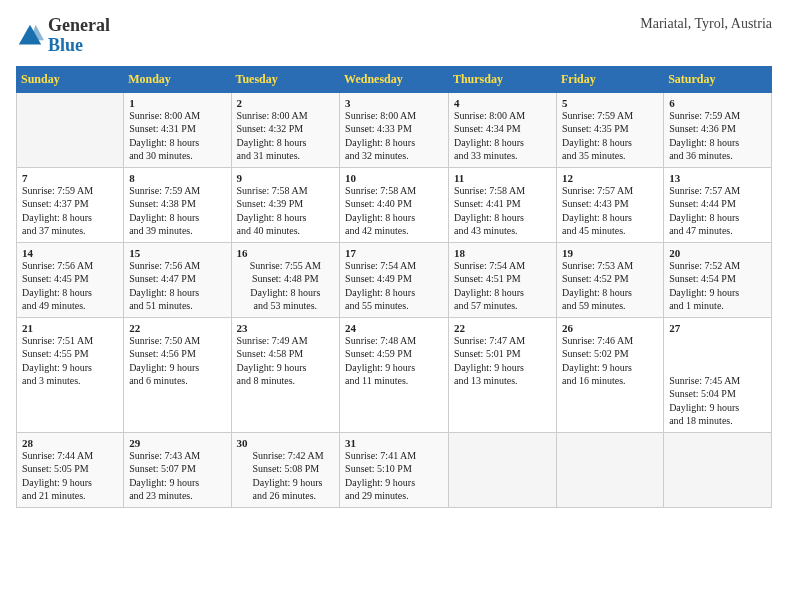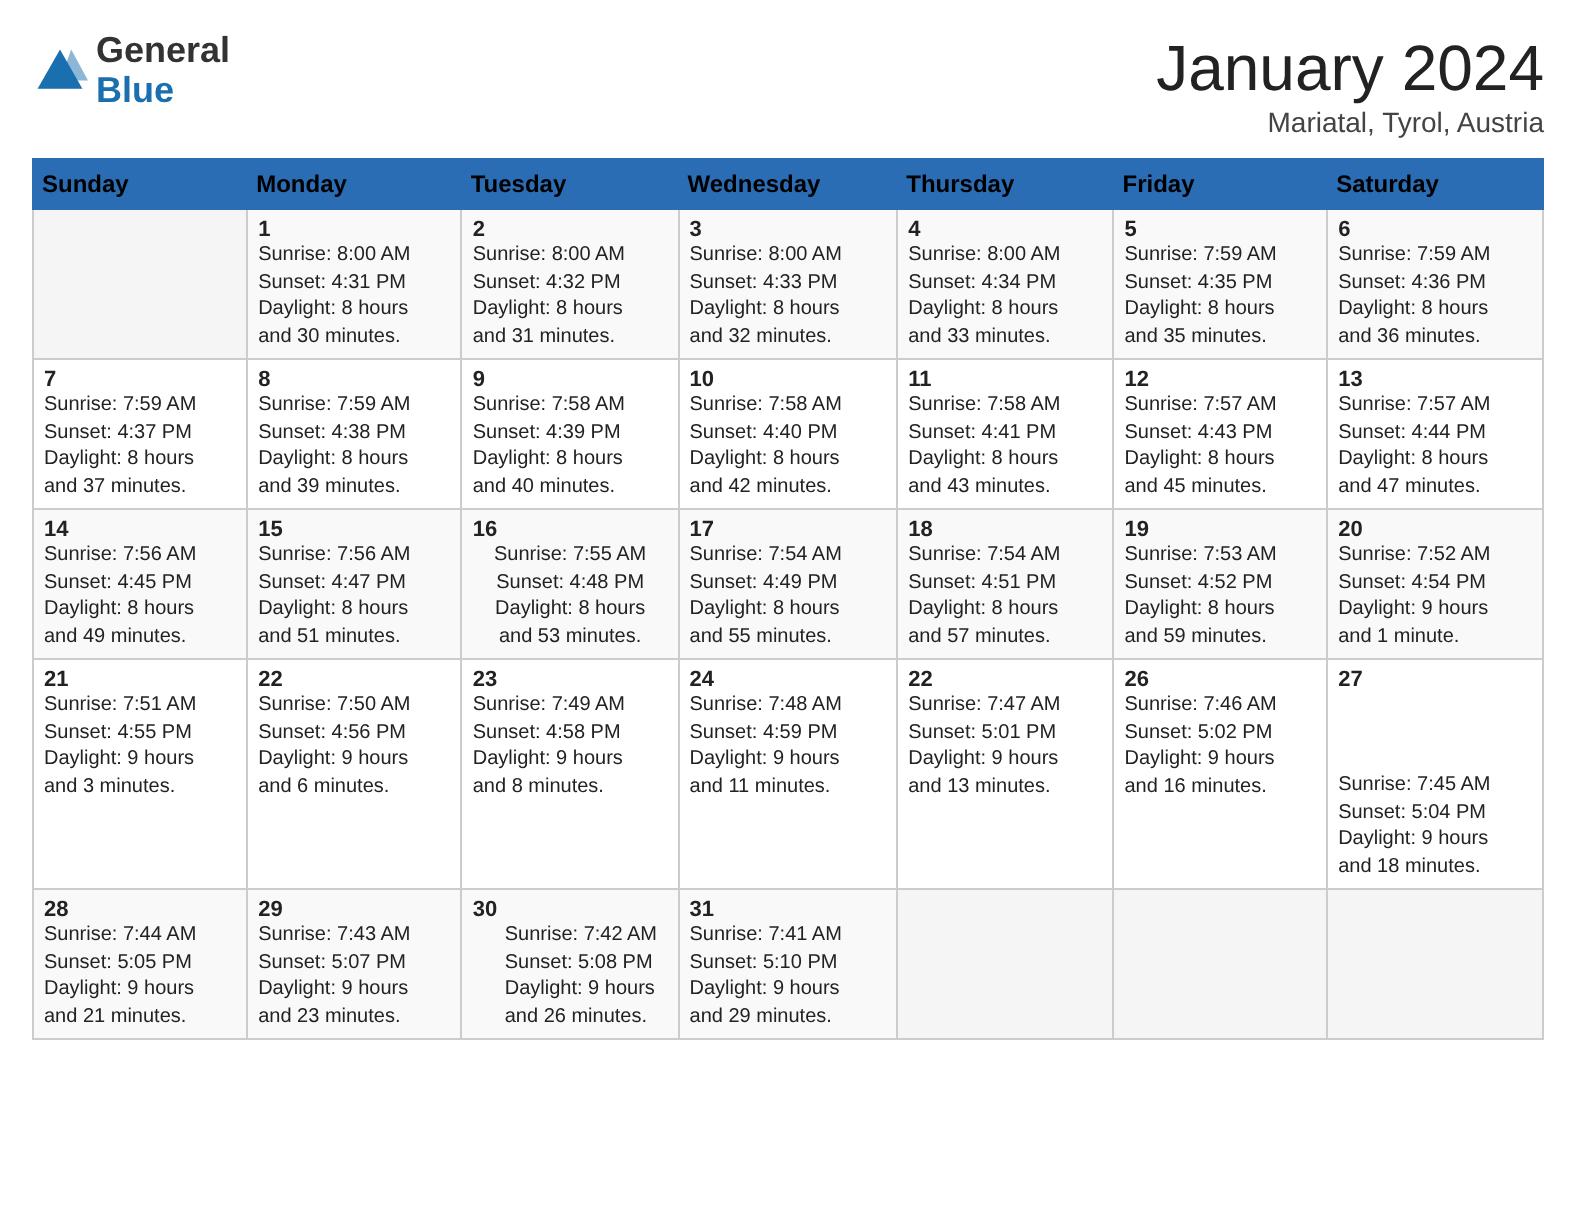--- a/index.html
+++ b/index.html
@@ -6,20 +6,21 @@
     body {
       font-family: Arial, sans-serif;
       background: #fff;
       width: 792px;
       height: 612px;
       overflow: hidden;
     }
     .container {
       width: 788px;
       padding: 16px 16px 8px 16px;
+      font-family: Liberation Serif, serif;
     }
     .header {
       display: flex;
       align-items: flex-start;
       justify-content: space-between;
       margin-bottom: 10px;
     }
     .logo {
       display: flex;
       align-items: center;
@@ -48,21 +49,21 @@
       font-size: 14px;
       color: #444;
     }
     table {
       width: 100%;
       border-collapse: collapse;
       font-size: 11px;
     }
     thead tr th {
       background-color: #2a6db5;
-      color: #000000;
+      color: #fde047;
       padding: 5px 4px;
       text-align: left;
       font-size: 12px;
       font-weight: bold;
       border: 1px solid #2a6db5;
     }
     tbody tr td {
       vertical-align: top;
       padding: 4px 5px;
       border: 1px solid #ccc;
@@ -101,21 +102,20 @@
       <svg class="logo-icon" viewBox="0 0 40 40">
         <polygon points="20,4 36,32 4,32" fill="#1a6faf"></polygon>
         <polygon points="28,4 40,26 20,26" fill="#1a6faf" opacity="0.5"></polygon>
       </svg>
       <div class="logo-text">
         <span class="logo-general">General</span><br>
         <span class="logo-blue">Blue</span>
       </div>
     </div>
     <div class="title-block">
-      <div class="month-title">January 2024</div>
       <div class="subtitle">Mariatal, Tyrol, Austria</div>
     </div>
   </div>
 
   <table>
     <thead>
       <tr>
       <th>Sunday</th>
           <th>Monday</th>
           <th>Tuesday</th>

